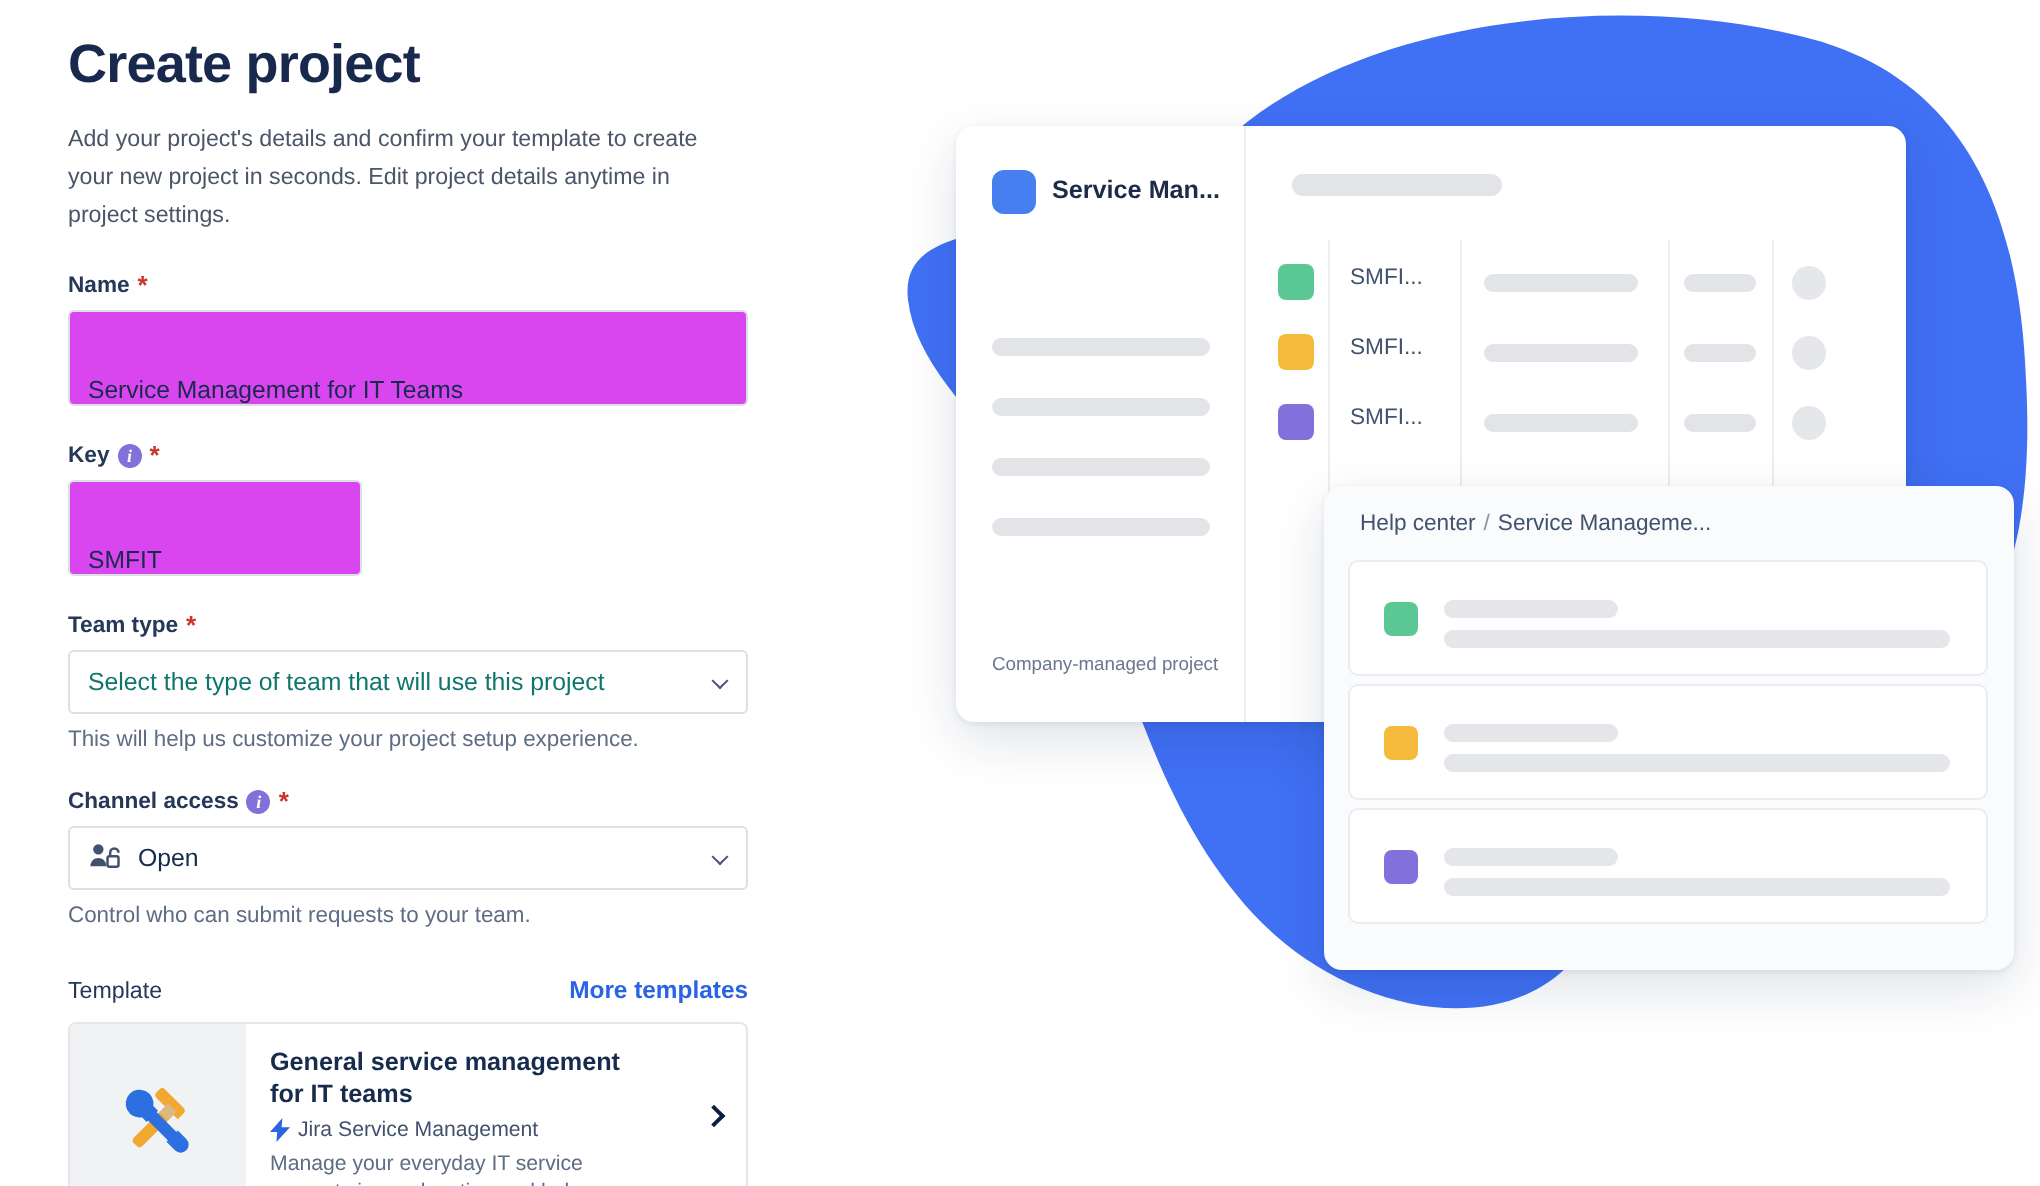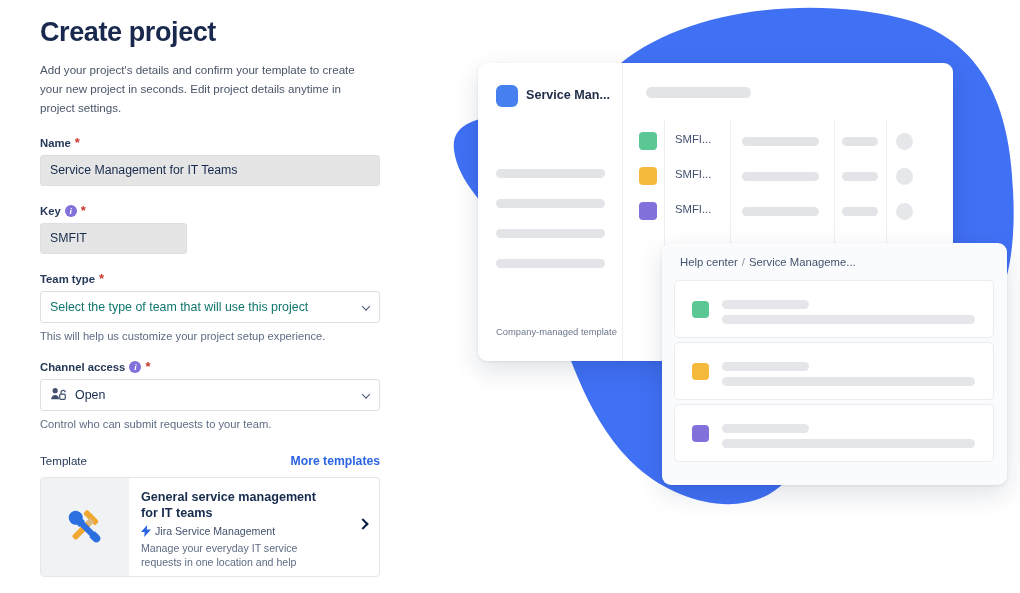--- a/index.html
+++ b/index.html
@@ -6,23 +6,23 @@
   html, body {
     width: 1020px; height: 593px;
     background: #ffffff;
     font-family: "Liberation Sans", sans-serif;
     overflow: hidden;
   }
   #root { position: relative; width: 1020px; height: 593px; }
 
   
   .form-pane {
-    position: absolute; left: 16px; top: 0;
+    position: absolute; left: 0; top: 0;
     width: 430px; height: 593px;
-    padding: 12px 30px 0 24px;
+    padding: 12px 30px 0 34px;
     background: #fff;
     z-index: 5;
   }
   .page-title {
     font-size: 27px; font-weight: bold; letter-spacing: -0.4px;
     color: #18294d; line-height: 1.2; margin-top: 4px;
   }
   .intro {
     margin-top: 13px;
     font-size: 11.6px; line-height: 1.62; color: #4a5568;
@@ -43,24 +43,24 @@
   .info-icon {
     display: inline-flex; align-items: center; justify-content: center;
     width: 12px; height: 12px; border-radius: 50%;
     background: #8270db; color: #fff;
     font-size: 9px; font-weight: bold; font-style: italic;
     font-family: "Liberation Serif", serif;
     line-height: 12px;
   }
 
   .text-input {
-    height: 31px; width: 340px;
+    height: 48px; width: 340px;
     border: 1px solid #dcdfe4; border-radius: 3px;
-    background: #e5e5e5;
-    display: flex; align-items: center;
+    background: #d946ef;
+    display: flex; align-items: flex-end;
     padding: 0 9px;
     font-size: 12.3px; color: #172b4d;
   }
   .text-input.narrow { width: 147px; }
 
   .select-box {
     height: 32px; width: 340px;
     border: 1px solid #dcdfe4; border-radius: 3px;
     background: #fff;
     display: flex; align-items: center;
@@ -289,21 +289,21 @@
     </svg>
 
     <div class="card app-card">
       <div class="app-sidebar">
         <div class="app-logo"></div>
         <div class="app-name">Service Man...</div>
         <div class="sb-bar" style="top:106px;width:109px"></div>
         <div class="sb-bar" style="top:136px;width:109px"></div>
         <div class="sb-bar" style="top:166px;width:109px"></div>
         <div class="sb-bar" style="top:196px;width:109px"></div>
-        <div class="managed-note">Company-managed template</div>
+        <div class="managed-note">Company-managed project</div>
       </div>
 
       <div class="top-pill"></div>
 
       <div class="tbl">
         <div class="tbl-col-line" style="left:32px"></div>
         <div class="tbl-col-line" style="left:98px"></div>
         <div class="tbl-col-line" style="left:202px"></div>
         <div class="tbl-col-line" style="left:254px"></div>
 

